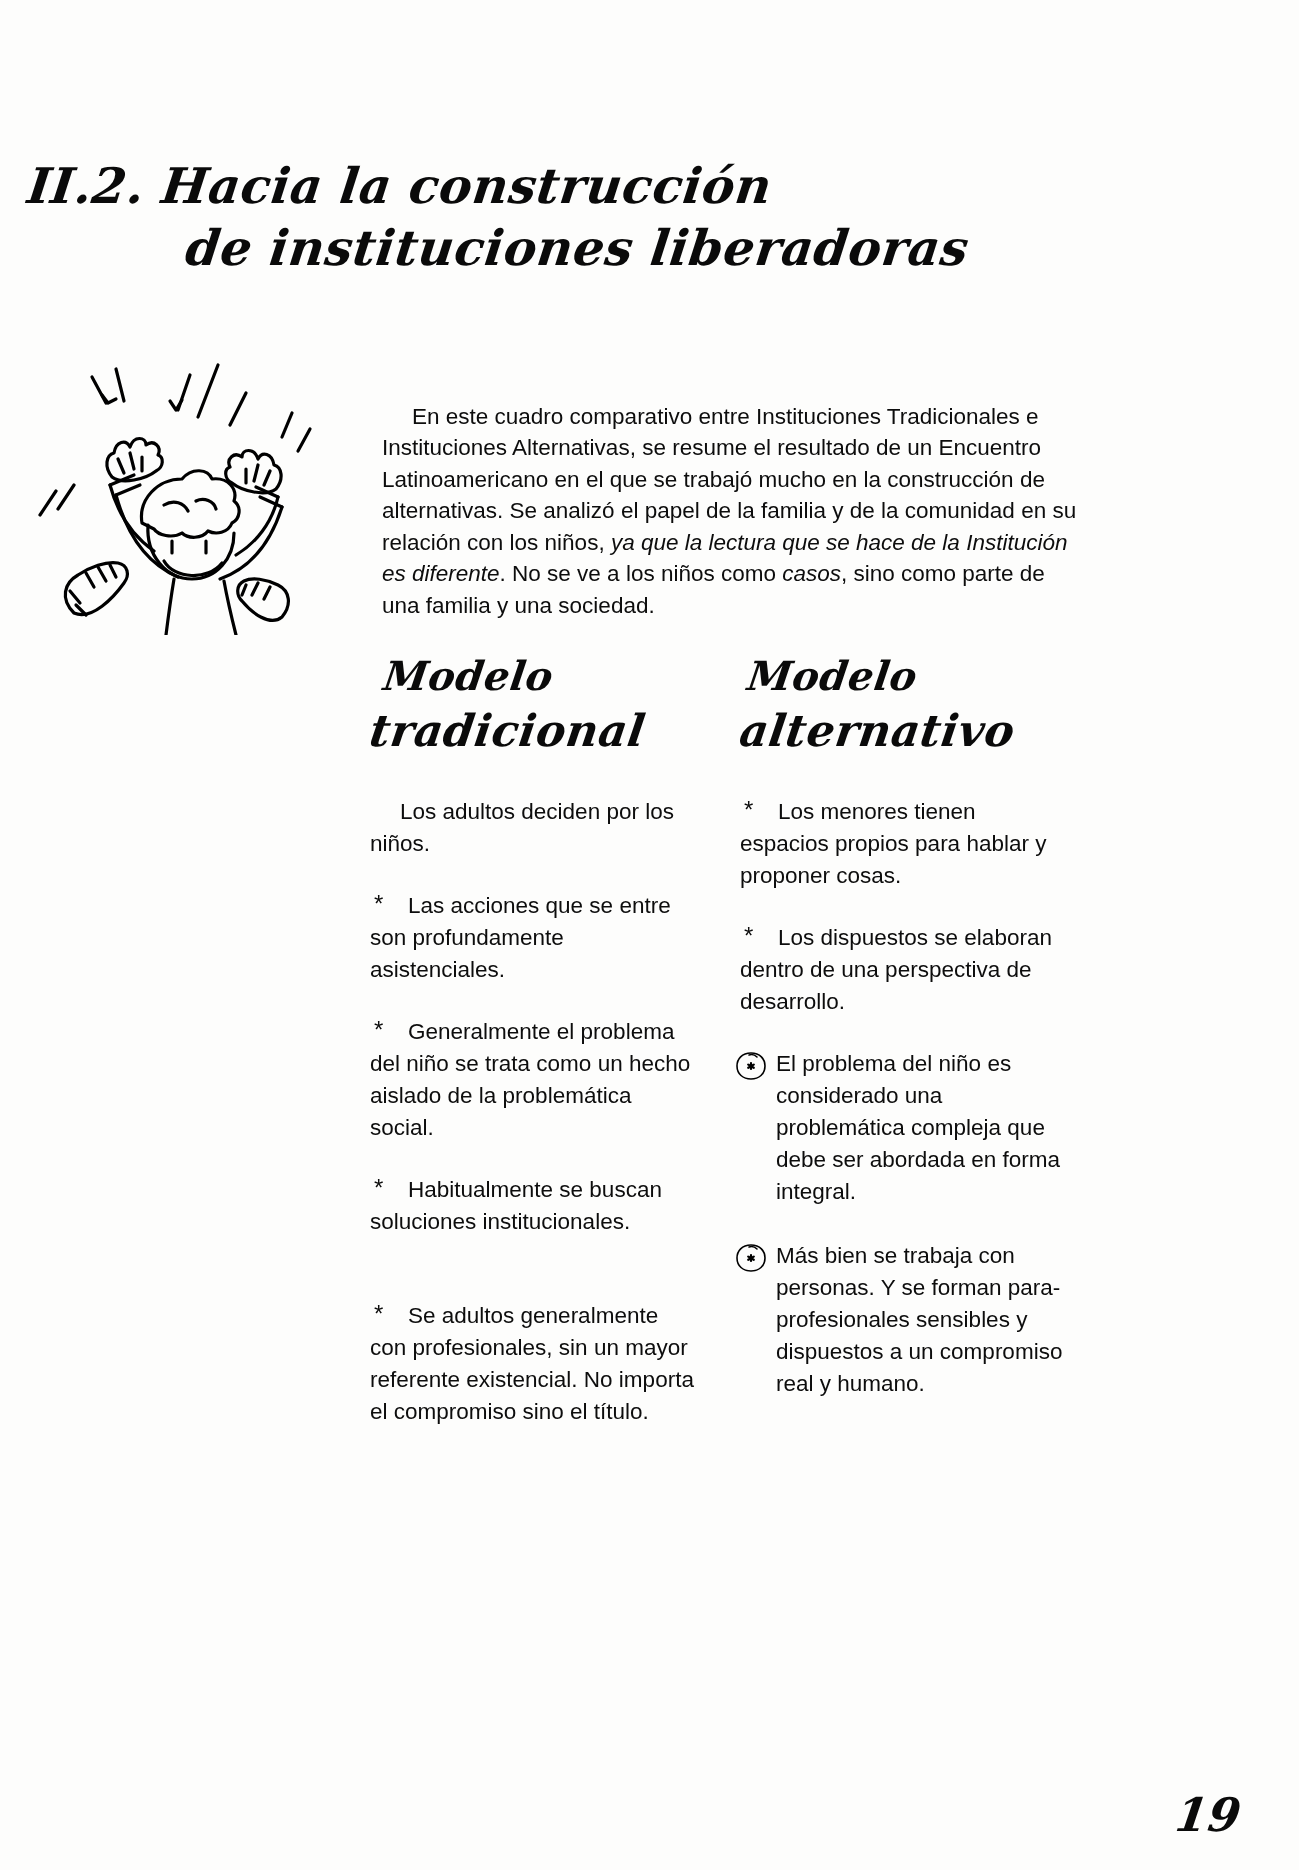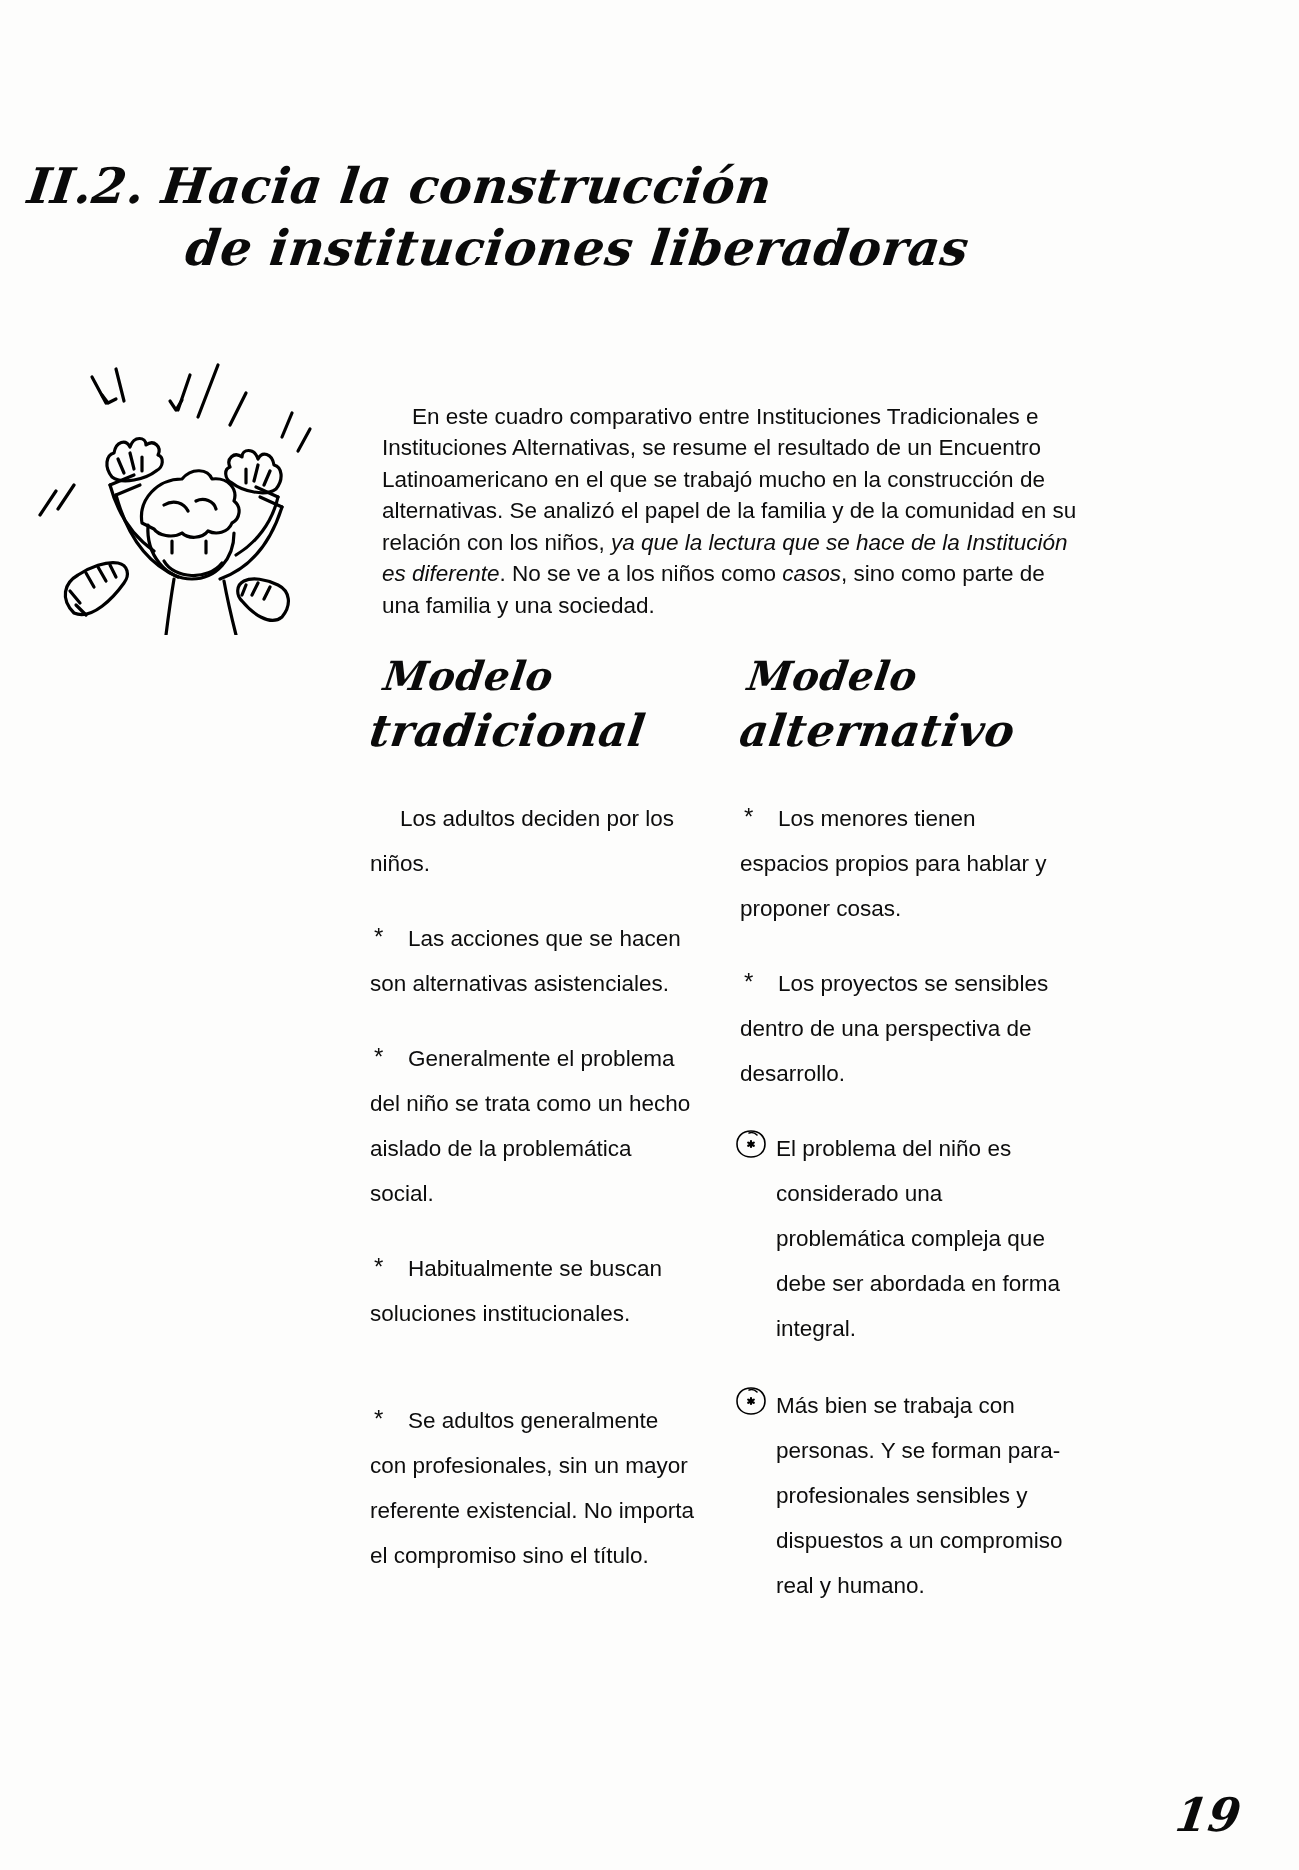--- a/index.html
+++ b/index.html
@@ -103,21 +103,21 @@
   .col-left .hw1 { padding-left: 14px; }
   .col-left .hw2 { padding-left: 0px; }
   .col-right .hw1 { padding-left: 8px; }
   .col-right .hw2 { padding-left: 0px; }
 
   .bullet-list {
     list-style: none;
     margin: 0;
     padding: 0;
     font-size: 22.5px;
-    line-height: 45px;
+    line-height: 32px;
     color: #0d0d0d;
   }
   .bullet-item {
     position: relative;
     padding-left: 0;
     margin-bottom: 30px;
   }
   .bullet-item .btext { display: inline; }
 
   
@@ -240,21 +240,21 @@
       <div class="col-heading">
         <span class="script hw1">Modelo</span>
         <span class="script hw2">tradicional</span>
       </div>
       <ul class="bullet-list">
         <li class="bullet-item noindent">
           <span class="btext">Los adultos deciden por los niños.</span>
         </li>
         <li class="bullet-item starred">
           <span class="star-glyph">*</span>
-          <span class="btext">Las acciones que se hacen son alternativas asistenciales.</span>
+          <span class="btext">Las acciones que se entre son profundamente asistenciales.</span>
         </li>
         <li class="bullet-item starred">
           <span class="star-glyph">*</span>
           <span class="btext">Generalmente el problema del niño se trata como un hecho aislado de la problemática social.</span>
         </li>
         <li class="bullet-item starred">
           <span class="star-glyph">*</span>
           <span class="btext">Habitualmente se buscan soluciones institucionales.</span>
         </li>
         <li class="bullet-item starred" style="margin-top:62px">
@@ -269,21 +269,21 @@
         <span class="script hw1">Modelo</span>
         <span class="script hw2">alternativo</span>
       </div>
       <ul class="bullet-list">
         <li class="bullet-item starred">
           <span class="star-glyph">*</span>
           <span class="btext">Los menores tienen espacios propios para hablar y proponer cosas.</span>
         </li>
         <li class="bullet-item starred">
           <span class="star-glyph">*</span>
-          <span class="btext">Los proyectos se sensibles dentro de una perspectiva de desarrollo.</span>
+          <span class="btext">Los dispuestos se elaboran dentro de una perspectiva de desarrollo.</span>
         </li>
         <li class="bullet-item circled">
           <span class="circle-star">
             <svg viewBox="0 0 34 32" fill="none" stroke="#000" stroke-width="1.6" stroke-linecap="round">
               <path d="M17 3 C26 3 31 9 31 16 C31 24 25 29 17 29 C9 29 3 24 3 16 C3 9 8 3 17 3"></path>
               <path d="M15 5 C18 4 21 5 23 7"></path>
               <g stroke-width="2.2">
                 <path d="M17 13 l0 6 M14.2 14.6 l5.6 3.2 M19.8 14.6 l-5.6 3.2"></path>
               </g>
             </svg>

